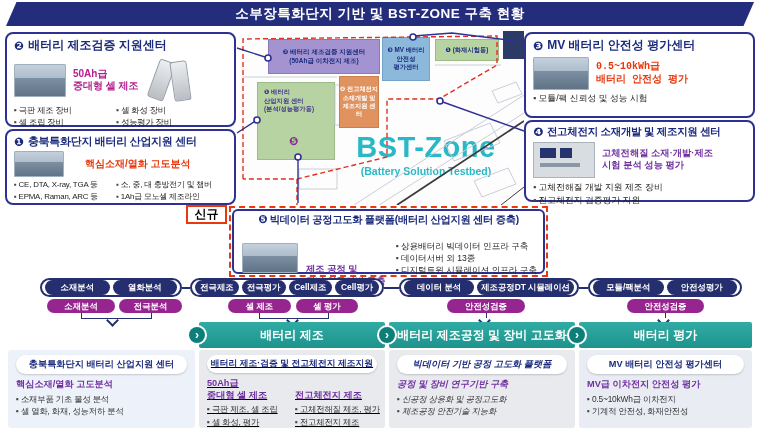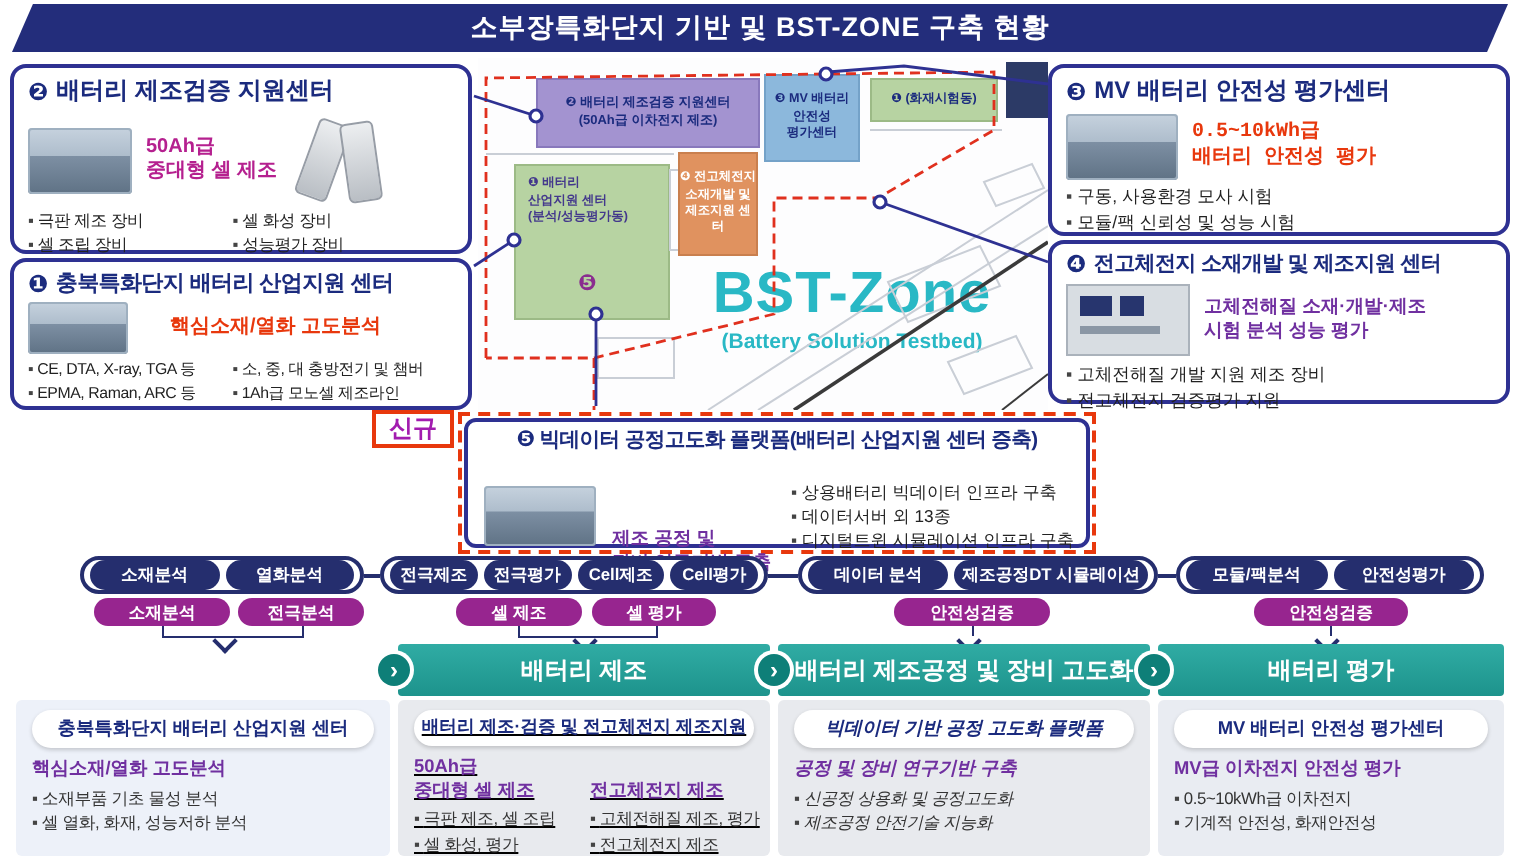--- a/index.html
+++ b/index.html
@@ -51,21 +51,21 @@
      color:#fff;font-size:6.2px;}
   .blk-green{left:18px;top:53px;width:78px;height:78px;background:#b7d3a2;border:1px solid #9cba86;
      color:#43388c;font-size:6.3px;justify-content:flex-start;align-items:flex-start;
      text-align:left;padding:5px 0 0 6px;}
   .bst{position:absolute;left:92px;top:104px;width:190px;text-align:center;color:#29b8c5;z-index:2;}
   .bst .t1{font-size:29px;font-weight:bold;letter-spacing:.5px;line-height:1;}
   .bst .t2{font-size:10.5px;font-weight:bold;margin-top:3px;}
   .m5{position:absolute;left:50px;top:106px;font-size:11px;color:#8a2d8f;font-weight:bold;z-index:3;}
   
   .new-badge{position:absolute;left:186px;top:205px;width:41px;height:19px;border:2px solid #e8380d;
-     color:#a21caf;font-weight:bold;font-size:12px;display:flex;align-items:center;justify-content:center;
+     color:#000000;font-weight:bold;font-size:12px;display:flex;align-items:center;justify-content:center;
      background:#fff;box-sizing:border-box;z-index:5;}
   .b5-outer{position:absolute;left:229px;top:206px;width:319px;height:71px;border:2px dashed #e8380d;
      box-sizing:border-box;z-index:4;background:#fff;}
   .b5-inner{position:absolute;left:1px;top:1px;right:1px;bottom:1px;border:2px solid #2e3192;
      border-radius:6px;background:#fff;display:flex;flex-direction:column;}
   .b5-head{color:#1b2b7e;font-weight:bold;font-size:10.3px;text-align:center;margin-top:2px;
      letter-spacing:-.3px;white-space:nowrap;}
   .b5-row{display:flex;align-items:center;gap:8px;padding:2px 6px 0 8px;}
   
   .grp{position:absolute;top:278px;height:19px;border:2px solid #252e6e;border-radius:12px;background:#fff;
@@ -223,21 +223,20 @@
       <span>MV 배터리 안전성 평가센터</span>
     </div>
     <div class="box-row">
       <div class="thumb" style="width:56px;height:33px;"></div>
       <div class="hl red" style="font-size:10px;font-family:Liberation Mono, monospace;">
         <div>0.5~10kWh급</div>
         <div>배터리 안전성 평가</div>
       </div>
     </div>
     <div>
-      <div class="bl">구동, 사용환경 모사 시험</div>
       <div class="bl">모듈/팩 신뢰성 및 성능 시험</div>
     </div>
   </div>
 
   <div class="info-box" style="left:524px;top:120px;width:231px;height:82px;">
     <div class="box-head" style="font-size:10.5px;letter-spacing:-.3px;">
       <span class="nb">❹</span>
       <span>전고체전지 소재개발 및 제조지원 센터</span>
     </div>
     <div class="box-row" style="margin:3px 0;">

